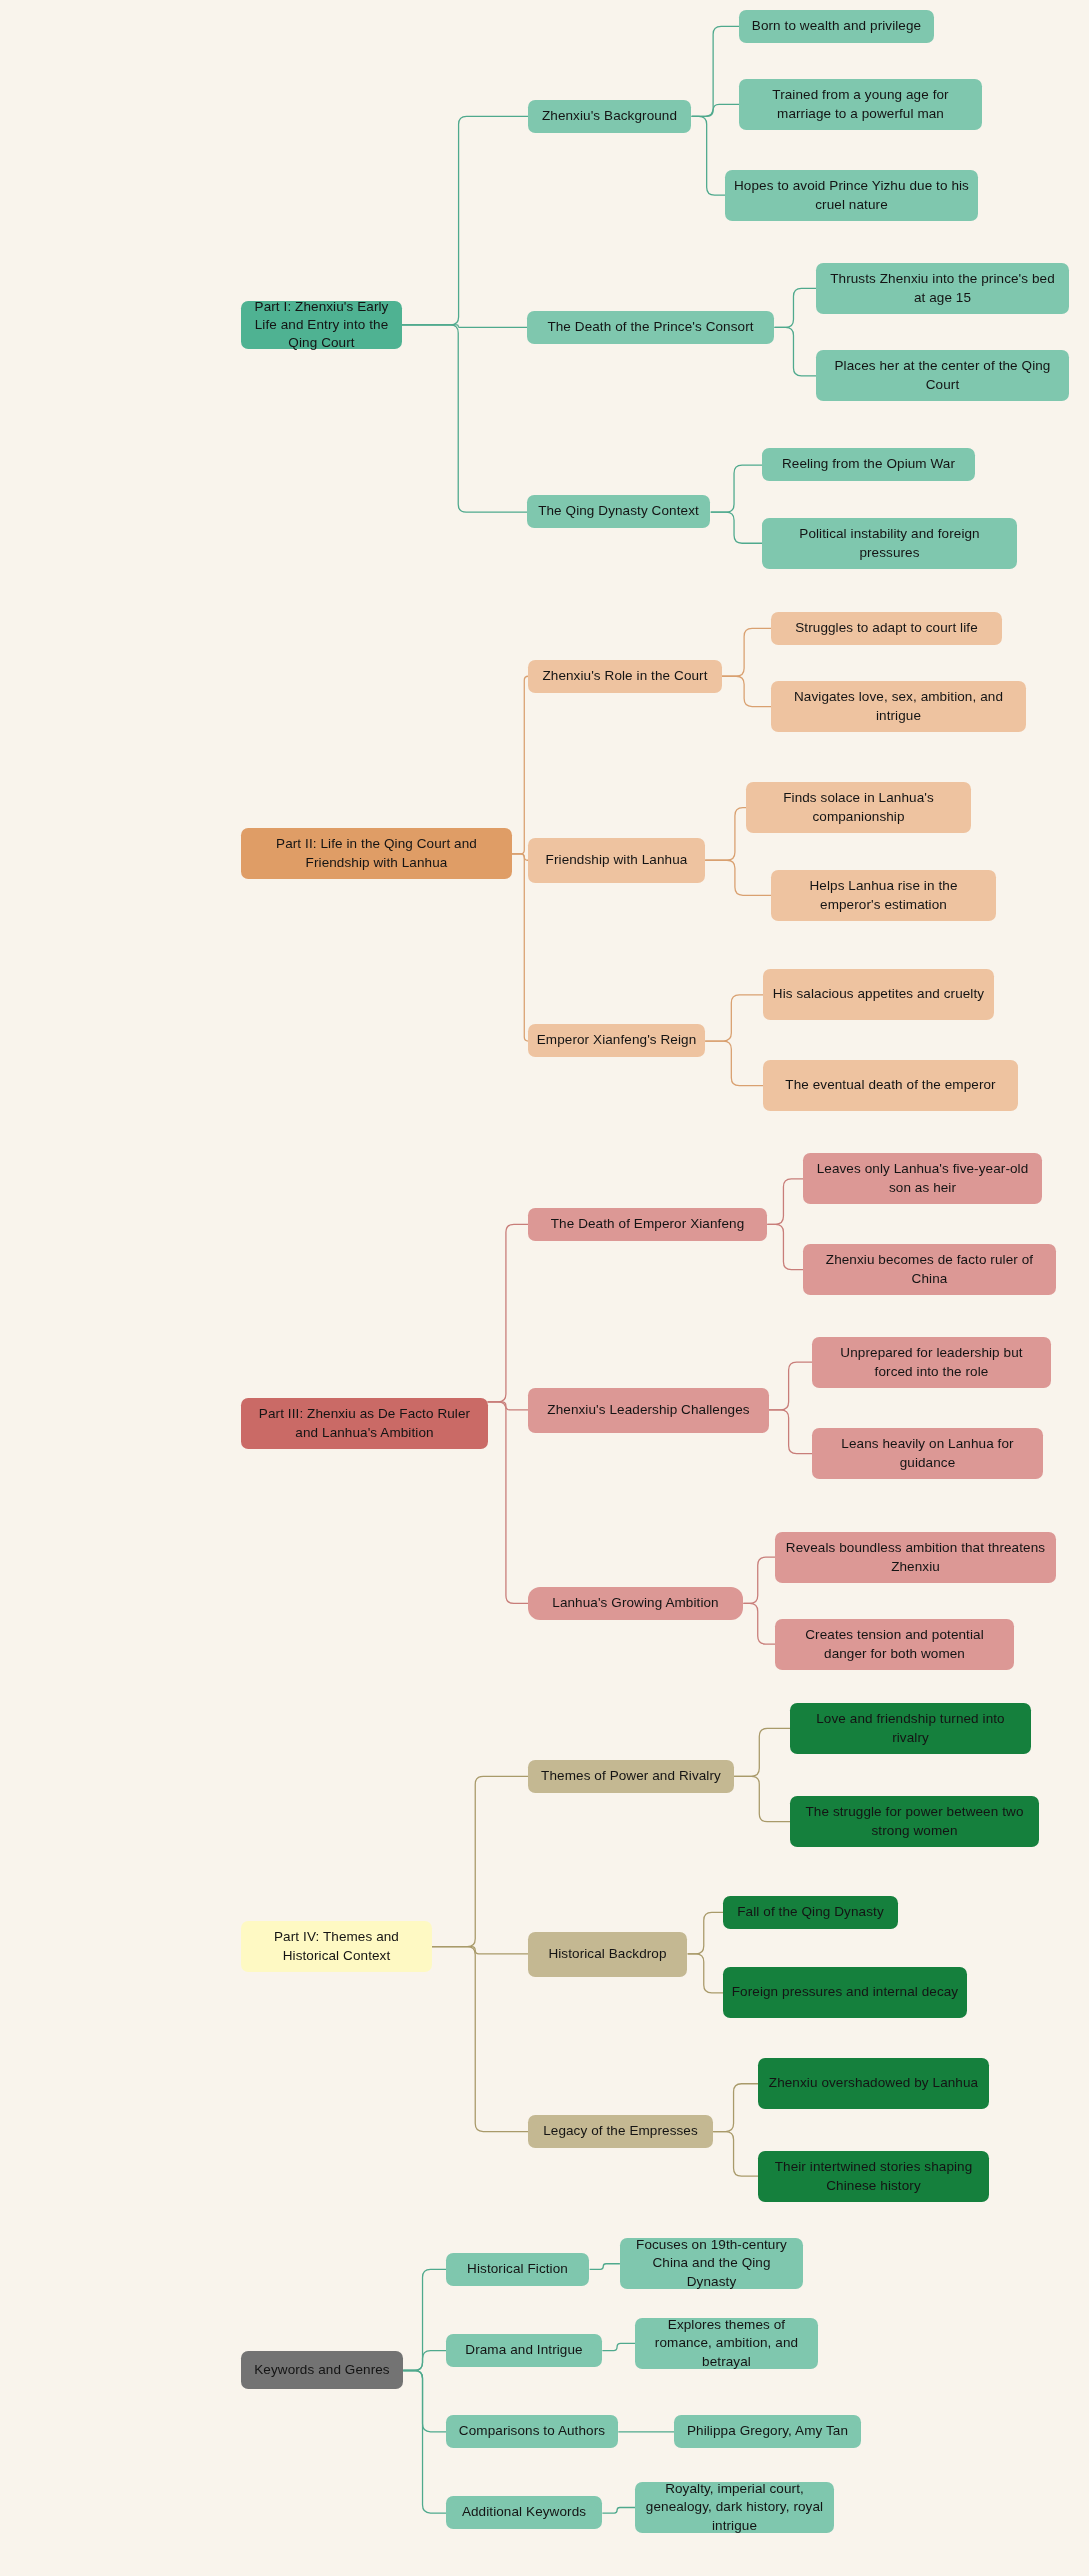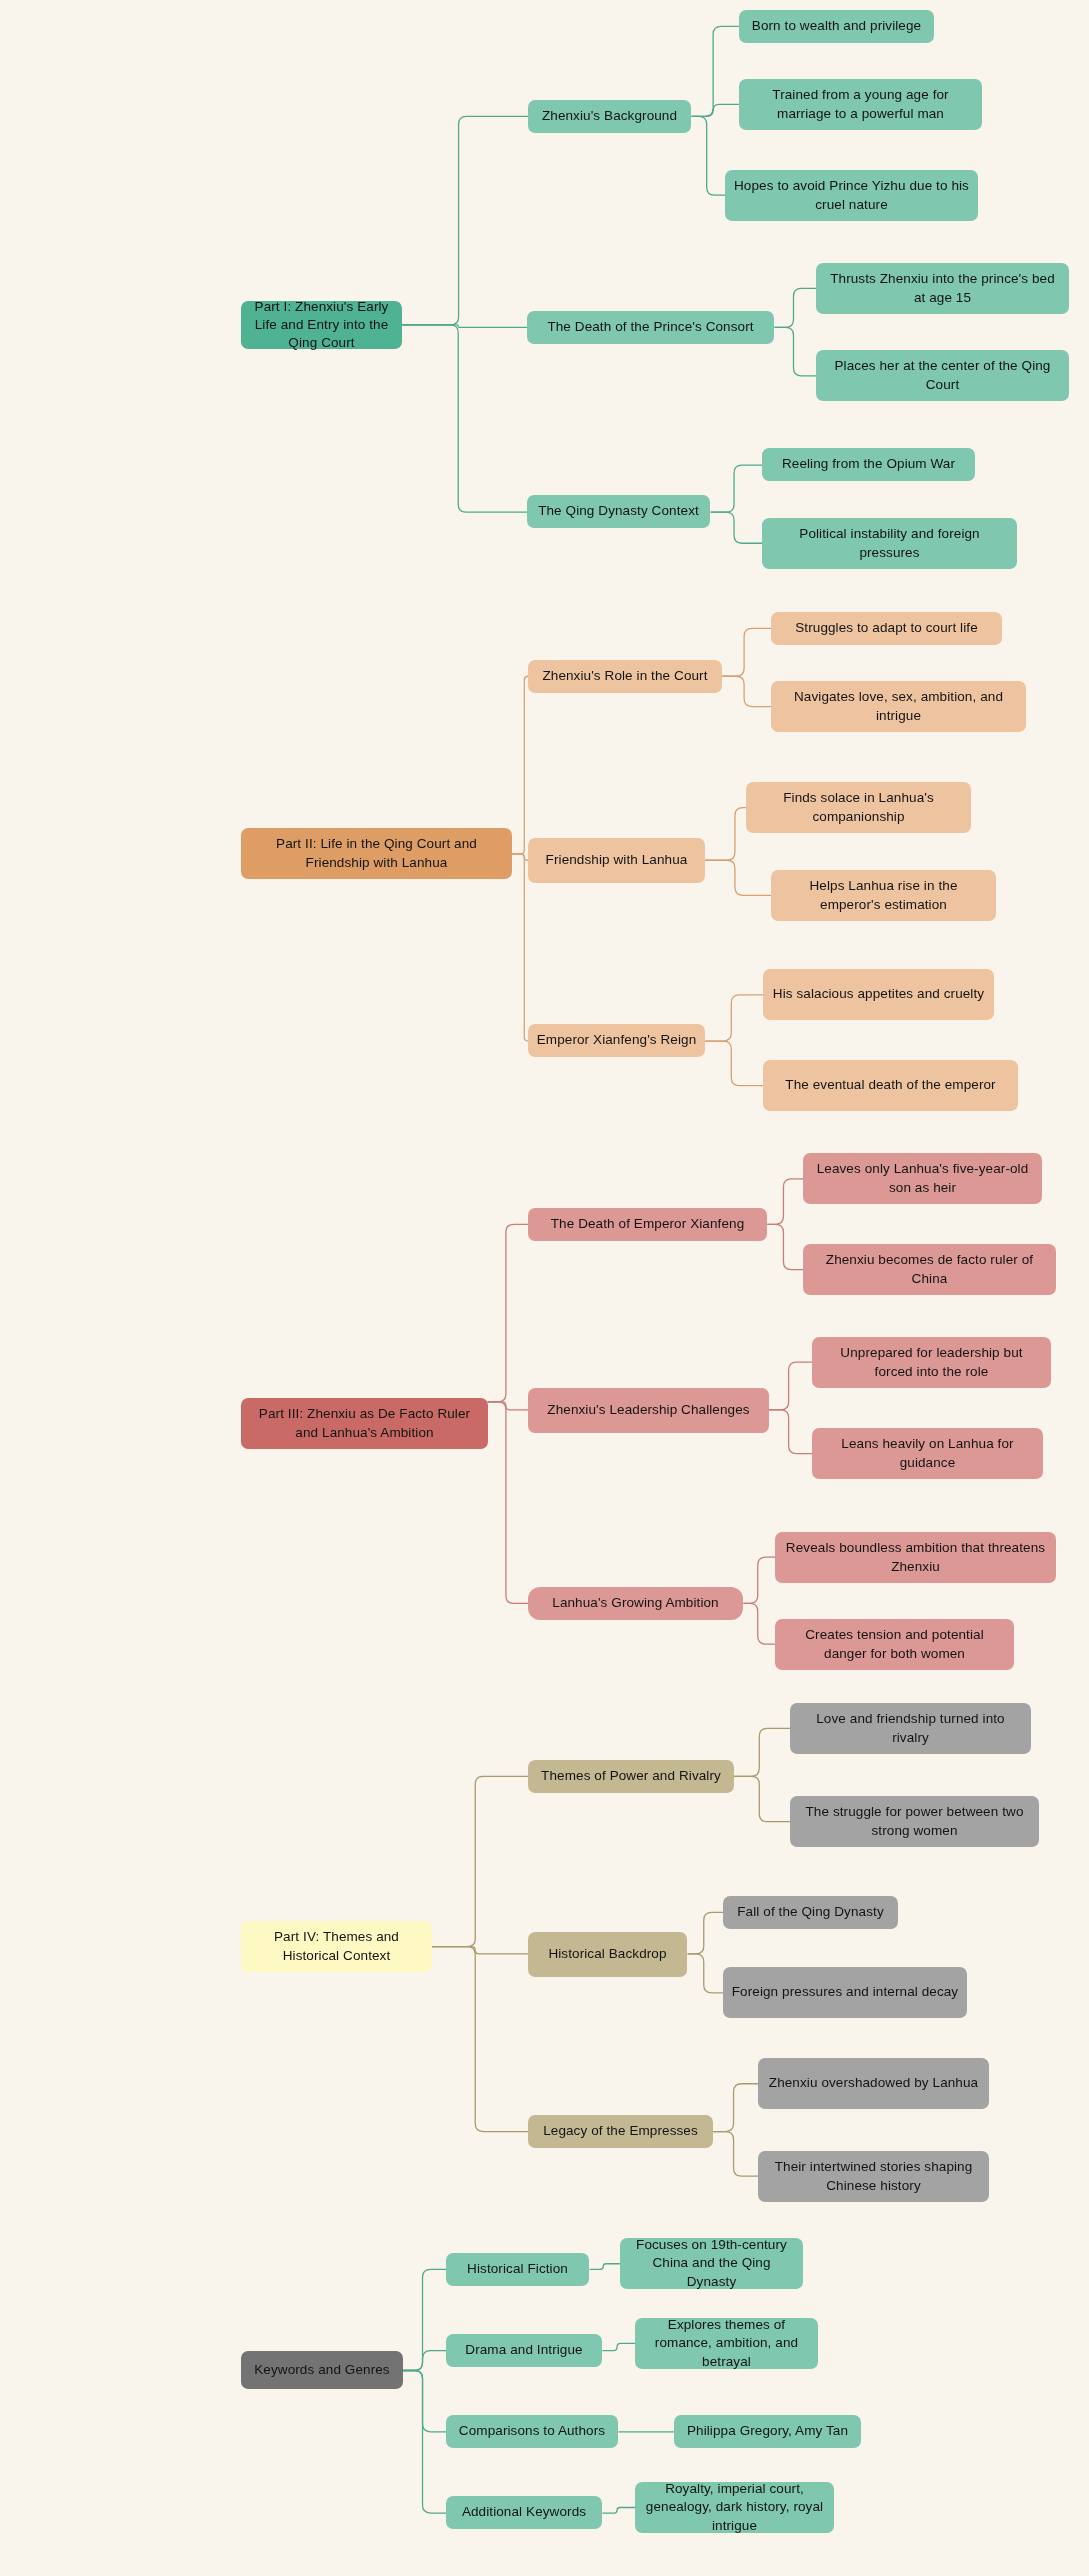--- a/index.html
+++ b/index.html
@@ -48,21 +48,21 @@
   .o-main  { background: #df9d66; }
   .o-mid   { background: #eec3a0; }
   .o-leaf  { background: #eec3a0; }
 
   .r-main  { background: #ca6a66; }
   .r-mid   { background: #dc9895; }
   .r-leaf  { background: #dc9895; }
 
   .k-main  { background: #fef9c3; }
   .k-mid   { background: #c4b892; }
-  .k-leaf  { background: #a3a3a3; }
+  .k-leaf  { background: #15803d; }
 
   .kw-main { background: #737373; }
   .kw-mid  { background: #7fc7ae; }
   .kw-leaf { background: #7fc7ae; }
 </style>
 </head>
 <body>
 
 <div id="mindmap">
   <svg class="links" id="link-layer" viewBox="0 0 1368 3234" preserveAspectRatio="none">

